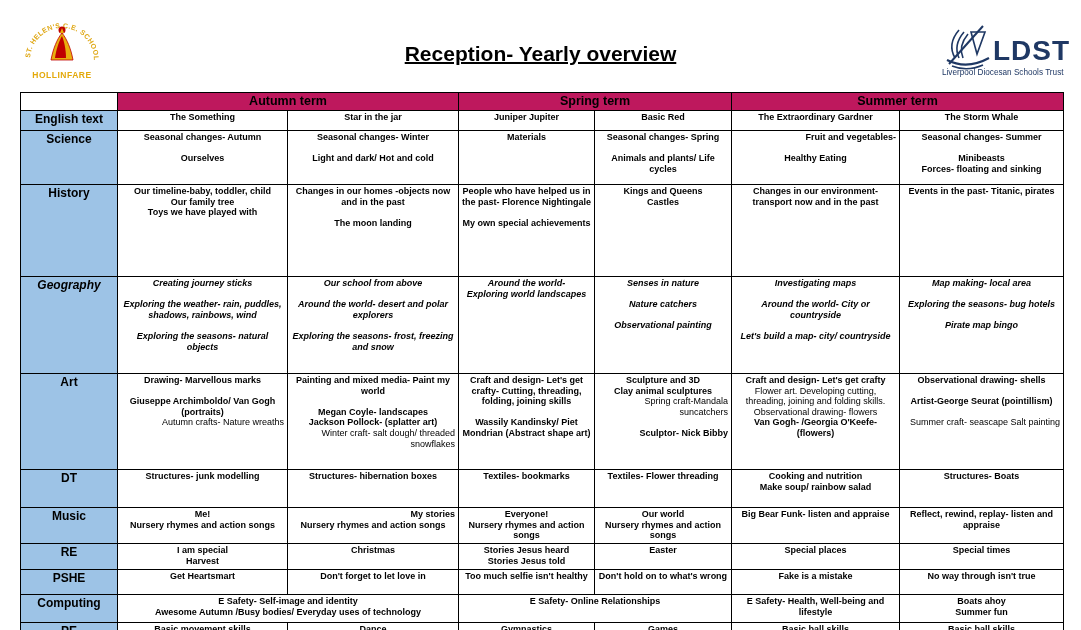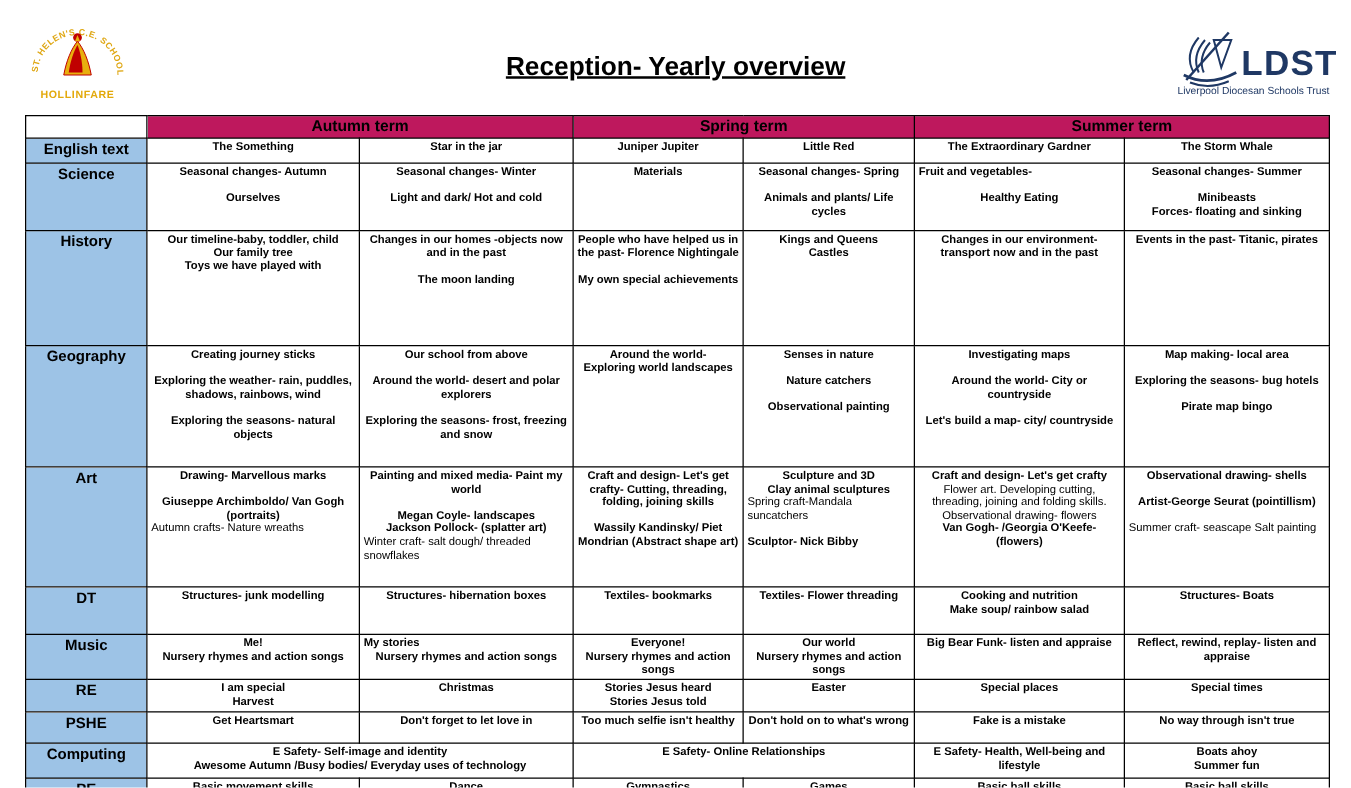--- a/index.html
+++ b/index.html
@@ -19,27 +19,27 @@
 
   th.corner { background:#fff; }
   th.term   { background:#be185d; font-size:12.5px; font-weight:bold;
               text-align:center; line-height:16px; }
   th.row-label { background:#9DC3E6; font-size:12px; font-weight:bold;
                  text-align:center; padding-top:1px; }
 
   td { font-size:9px; font-weight:bold; text-align:center;
        padding:1px 3px 0 3px; line-height:1.18; }
   td .line.reg  { font-weight:normal; }
-  td .line.left { text-align:left; }
+  td .line.left { text-align:right; }
 
   tr.row-terms     { height:18px; }
   tr.row-english   { height:20px; }
   tr.row-science   { height:54px; }
   tr.row-history   { height:92px; }
-  tr.row-geography { height:97px; }
+  tr.row-geography { height:97px;font-style:italic; }
   tr.row-art       { height:96px; }
   tr.row-dt        { height:38px; }
   tr.row-music     { height:36px; }
   tr.row-re        { height:26px; }
   tr.row-pshe      { height:25px; }
   tr.row-computing { height:28px; }
   tr.row-pe        { height:24px; }
   tr.row-partial   { height:6px; }
 </style>
 </head>
@@ -101,21 +101,21 @@
         <td>
           <div class="line">The Something</div>
         </td>
         <td>
           <div class="line">Star in the jar</div>
         </td>
         <td>
           <div class="line">Juniper Jupiter</div>
         </td>
         <td>
-          <div class="line">Little Red</div>
+          <div class="line">Basic Red</div>
         </td>
         <td>
           <div class="line">The Extraordinary Gardner</div>
         </td>
         <td>
           <div class="line">The Storm Whale</div>
         </td>
       </tr>
       <tr class="row-science">
         <th class="row-label">Science</th>

